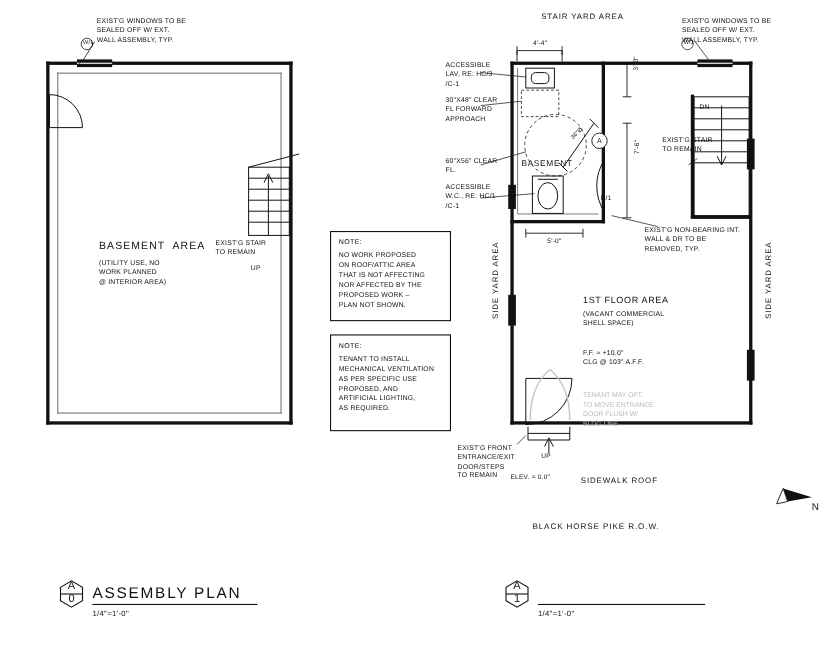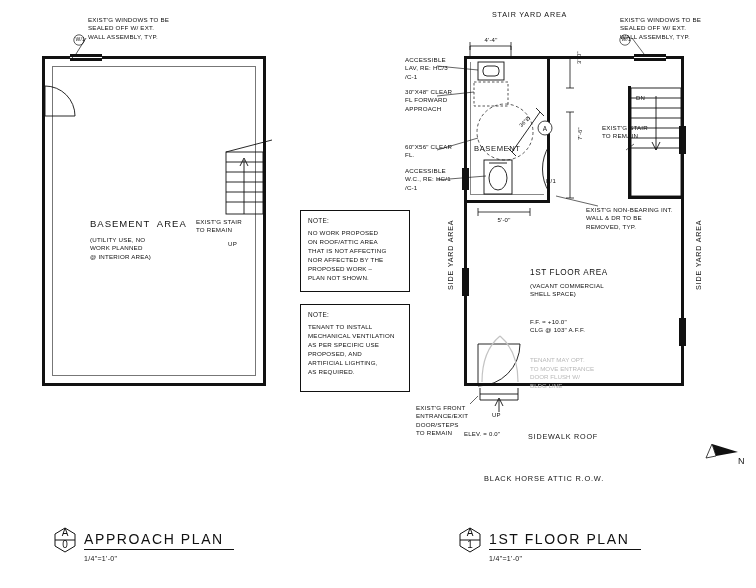--- a/index.html
+++ b/index.html
@@ -262,36 +262,35 @@
 
   <div class="ghost" style="left:530px;top:356px;">TENANT MAY OPT.
 TO MOVE ENTRANCE
 DOOR FLUSH W/
 BLDG LINE</div>
 
   <div class="lbl" style="left:492px;top:10px;font-size:7.2px;letter-spacing:.8px;">STAIR YARD AREA</div>
   <div class="lbl" style="left:446px;top:290px;font-size:7.2px;letter-spacing:.8px;transform:rotate(-90deg);transform-origin:left top;">SIDE YARD AREA</div>
   <div class="lbl" style="left:694px;top:290px;font-size:7.2px;letter-spacing:.8px;transform:rotate(-90deg);transform-origin:left top;">SIDE YARD AREA</div>
   <div class="lbl" style="left:528px;top:432px;font-size:7.2px;letter-spacing:.8px;">SIDEWALK ROOF</div>
-  <div class="lbl" style="left:484px;top:474px;font-size:7.4px;letter-spacing:.8px;">BLACK HORSE ATTIC R.O.W.</div>
+  <div class="lbl" style="left:484px;top:474px;font-size:7.4px;letter-spacing:.8px;">BLACK HORSE PIKE R.O.W.</div>
   <div class="lbl" style="left:738px;top:456px;font-size:9px;">N</div>
 
   <svg width="756" height="588">
     <g stroke="#111" stroke-width="1" fill="none">
       <polygon points="55,534 65,528 75,534 75,546 65,552 55,546"></polygon>
       <polygon points="460,534 470,528 480,534 480,546 470,552 460,546"></polygon>
       <line x1="55" y1="540" x2="75" y2="540"></line>
       <line x1="460" y1="540" x2="480" y2="540"></line>
     </g>
   </svg>
   <div class="hexnum" style="left:54px;top:527px;">A</div>
   <div class="hexnum" style="left:54px;top:539px;">0</div>
-  <div class="titletxt" style="left:84px;top:531px;">APPROACH PLAN</div>
+  <div class="titletxt" style="left:84px;top:531px;">ASSEMBLY PLAN</div>
   <div class="ul" style="left:84px;top:549px;width:150px;"></div>
   <div class="scaletxt" style="left:84px;top:555px;">1/4"=1'-0"</div>
 
   <div class="hexnum" style="left:459px;top:527px;">A</div>
   <div class="hexnum" style="left:459px;top:539px;">1</div>
-  <div class="titletxt" style="left:489px;top:531px;">1ST FLOOR PLAN</div>
   <div class="ul" style="left:489px;top:549px;width:152px;"></div>
   <div class="scaletxt" style="left:489px;top:555px;">1/4"=1'-0"</div>
 
 </div>
 
 </body></html>

